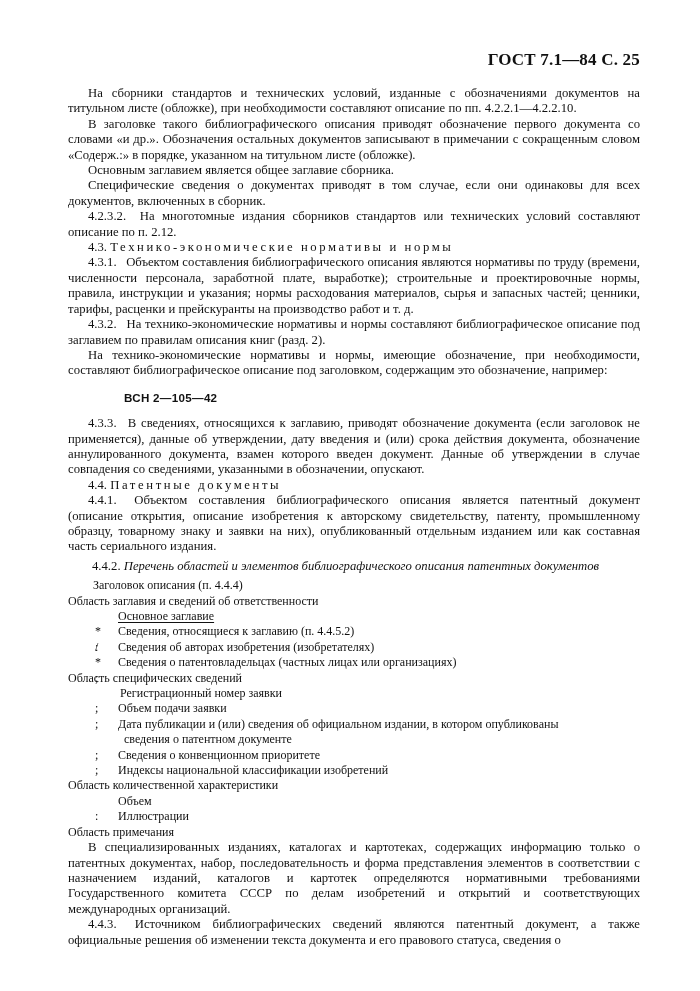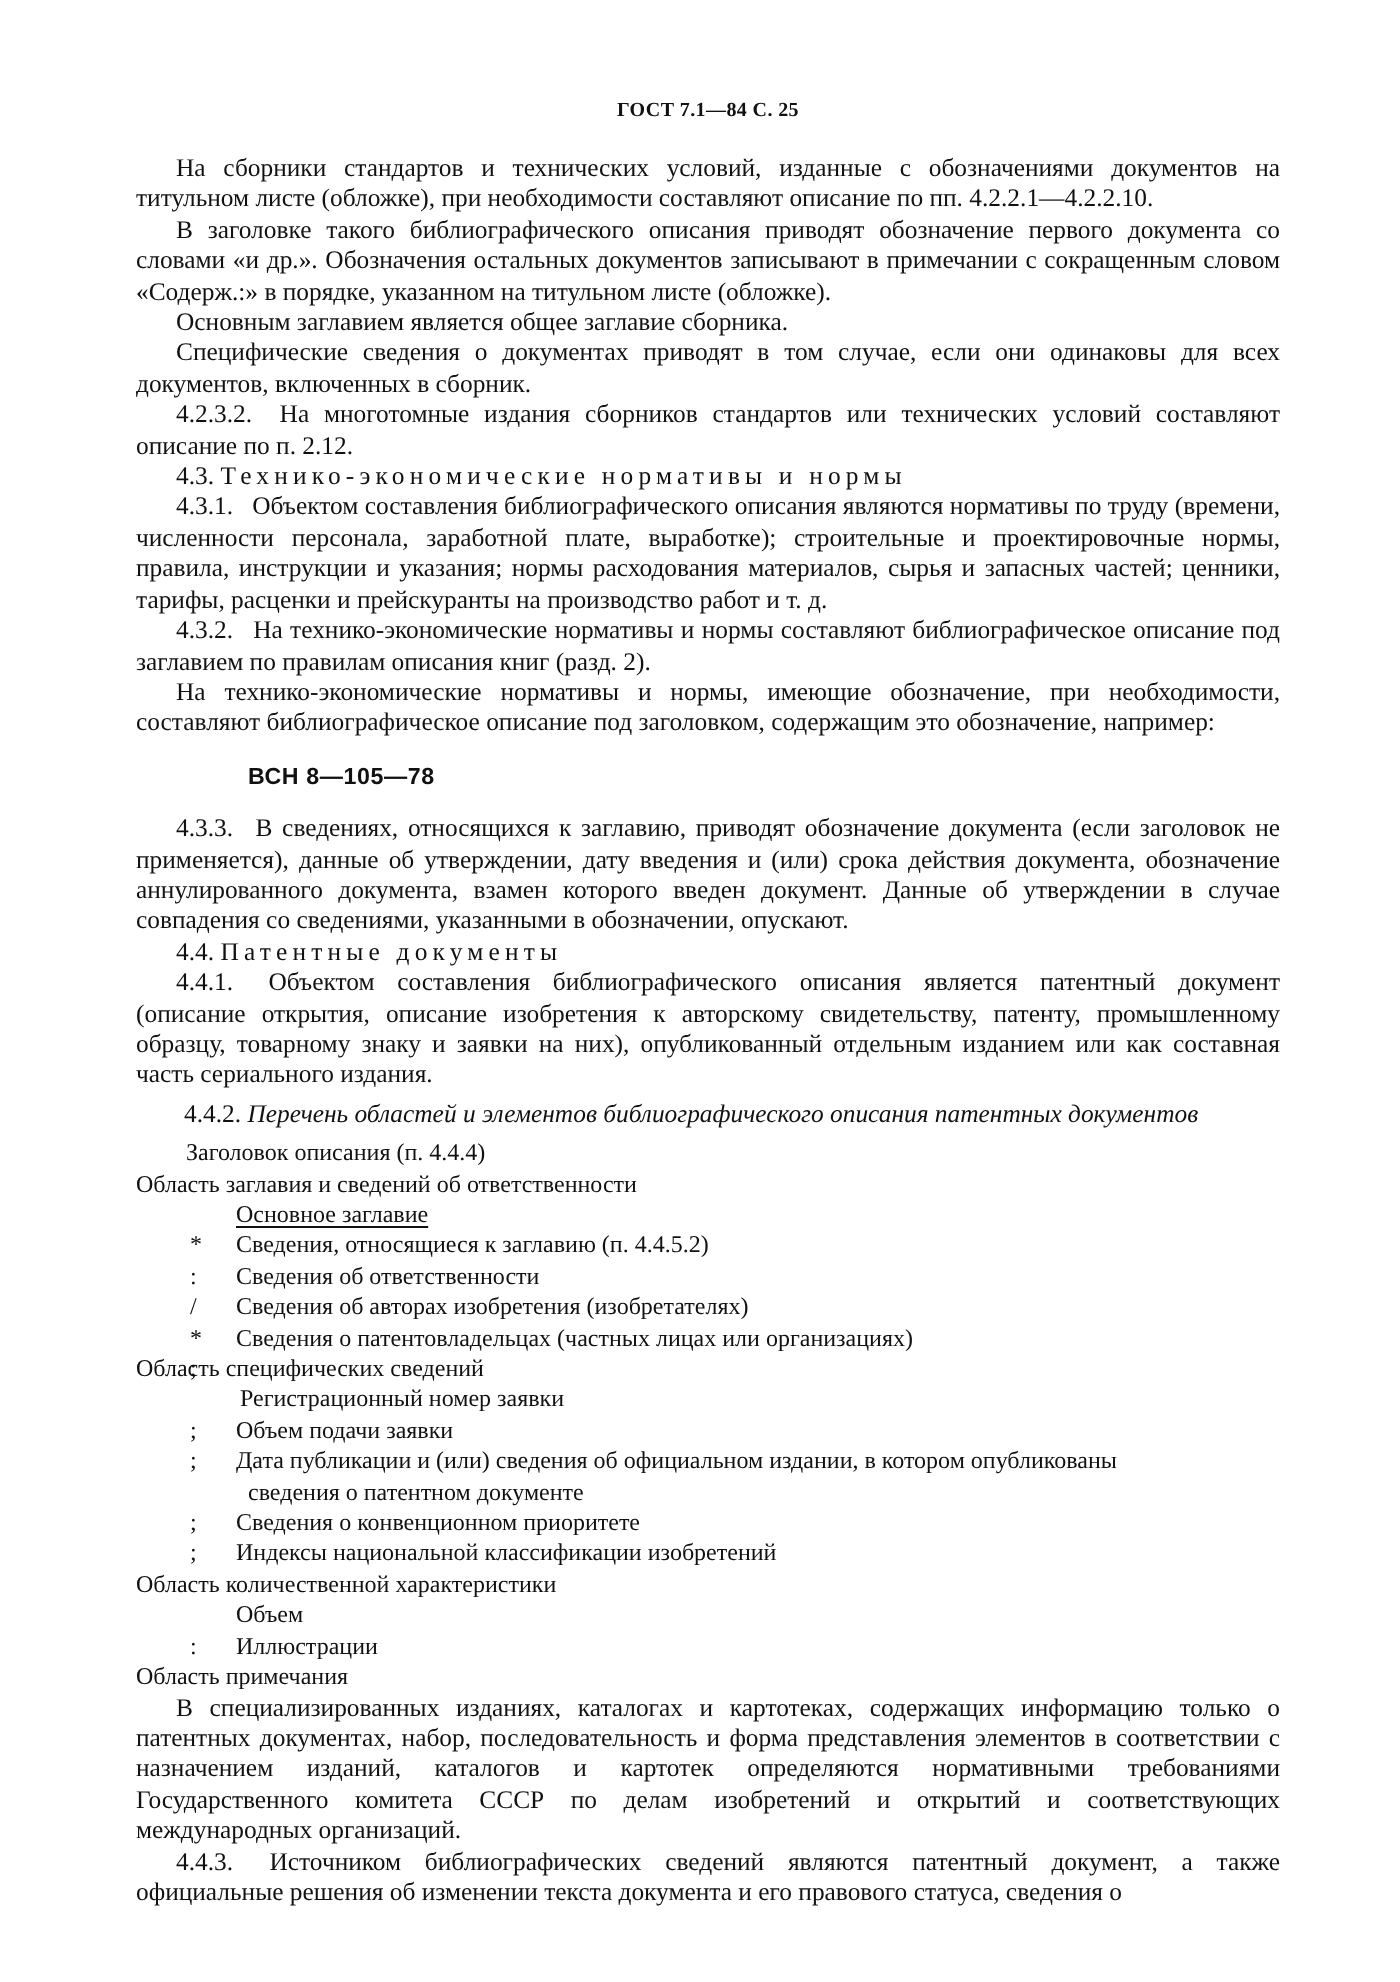--- a/index.html
+++ b/index.html
@@ -15,23 +15,23 @@
     color: #111111;
     overflow: hidden;
   }
   .page {
     position: absolute;
     left: 68px;
     top: 0;
     width: 572px;
   }
   .running-head {
-    text-align: center;
+    text-align: right;
     font-weight: bold;
-    font-size: 10px;
+    font-size: 17px;
     letter-spacing: .2px;
     margin-top: 50px;
     margin-bottom: 0;
     white-space: pre;
   }
   .body-block {
     margin-top: 16px;
     font-size: 12.7px;
     line-height: 15.4px;
   }
@@ -109,36 +109,35 @@
     <p class="para">Основным заглавием является общее заглавие сборника.</p>
     <p class="para">Специфические сведения о документах приводят в том случае, если они одинаковы для всех документов, включенных в сборник.</p>
     <p class="para">4.2.3.2.  На многотомные издания сборников стандартов или технических условий составляют описание по п. 2.12.</p>
 
     <p class="para"><span>4.3. </span><span class="spaced">Технико-экономические нормативы и нормы</span></p>
 
     <p class="para">4.3.1.  Объектом составления библиографического описания являются нормативы по труду (времени, численности персонала, заработной плате, выработке); строительные и проектировочные нормы, правила, инструкции и указания; нормы расходования материалов, сырья и запасных частей; ценники, тарифы, расценки и прейскуранты на производство работ и т. д.</p>
     <p class="para">4.3.2.  На технико-экономические нормативы и нормы составляют библиографическое описание под заглавием по правилам описания книг (разд. 2).</p>
     <p class="para">На технико-экономические нормативы и нормы, имеющие обозначение, при необходимости, составляют библиографическое описание под заголовком, содержащим это обозначение, например:</p>
 
-    <div class="example">ВСН 8—105—78</div>
+    <div class="example">ВСН 2—105—42</div>
 
     <p class="para">4.3.3.  В сведениях, относящихся к заглавию, приводят обозначение документа (если заголовок не применяется), данные об утверждении, дату введения и (или) срока действия документа, обозначение аннулированного документа, взамен которого введен документ. Данные об утверждении в случае совпадения со сведениями, указанными в обозначении, опускают.</p>
 
     <p class="para"><span>4.4. </span><span class="spaced">Патентные документы</span></p>
 
     <p class="para">4.4.1.  Объектом составления библиографического описания является патентный документ (описание открытия, описание изобретения к авторскому свидетельству, патенту, промышленному образцу, товарному знаку и заявки на них), опубликованный отдельным изданием или как составная часть сериального издания.</p>
 
     <p class="italic-head"><span class="num">4.4.2. </span><span>Перечень областей и элементов библиографического описания патентных документов</span></p>
 
     <div class="scheme">
         <div class="row lvl1"><span>Заголовок описания (п. 4.4.4)</span></div>
         <div class="row lvl0"><span>Область заглавия и сведений об ответственности</span></div>
         <div class="row lvl2"><span><u class="plain">Основное заглавие</u></span></div>
         <div class="row mark-row"><span class="mark two">* :</span><span>Сведения, относящиеся к заглавию (п. 4.4.5.2)</span></div>
-        <div class="row lvl2"><span>Сведения об ответственности</span></div>
         <div class="row mark-row"><span class="mark">/</span><span>Сведения об авторах изобретения (изобретателях)</span></div>
         <div class="row mark-row"><span class="mark two">* ;</span><span>Сведения о патентовладельцах (частных лицах или организациях)</span></div>
         <div class="row lvl0"><span>Область специфических сведений</span></div>
         <div class="row lvl2b"><span>Регистрационный номер заявки</span></div>
         <div class="row mark-row"><span class="mark">;</span><span>Объем подачи заявки</span></div>
         <div class="row mark-row"><span class="mark">;</span><span>Дата публикации и (или) сведения об официальном издании, в котором опубликованы
   сведения о патентном документе</span></div>
         <div class="row mark-row"><span class="mark">;</span><span>Сведения о конвенционном приоритете</span></div>
         <div class="row mark-row"><span class="mark">;</span><span>Индексы национальной классификации изобретений</span></div>
         <div class="row lvl0"><span>Область количественной характеристики</span></div>

